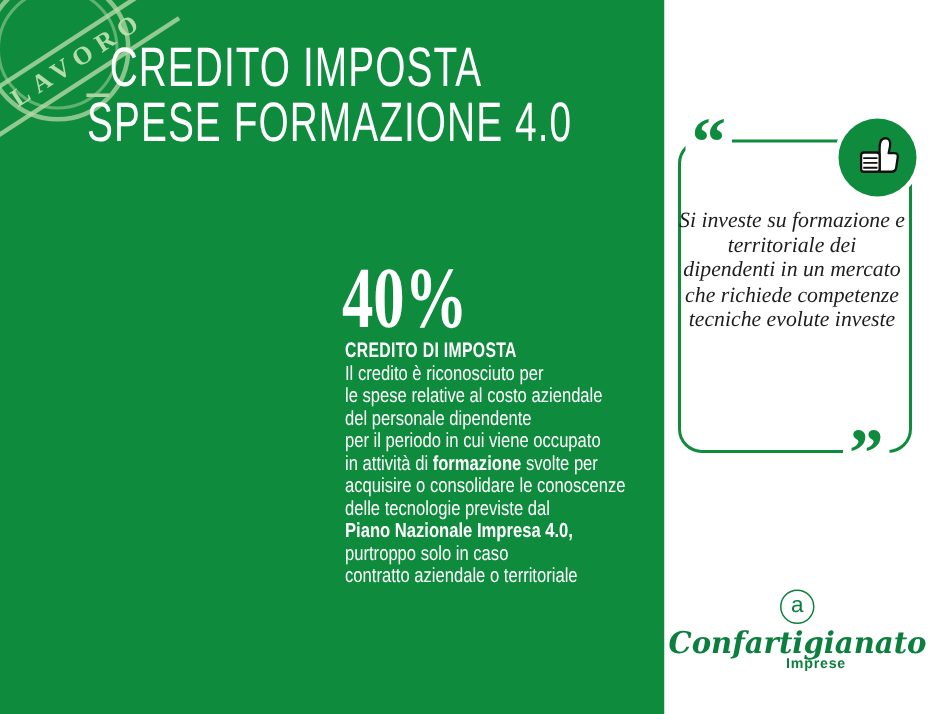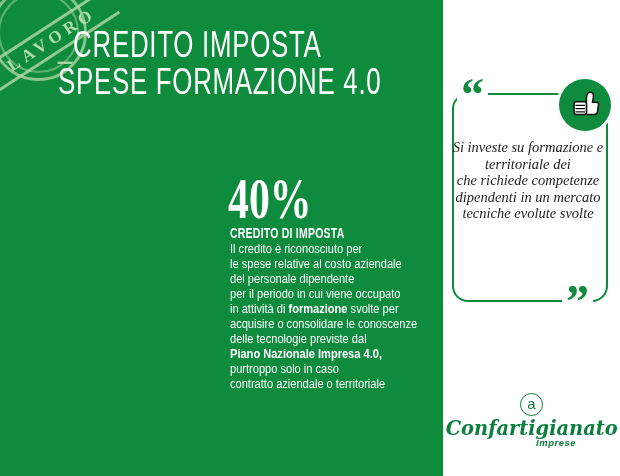--- a/index.html
+++ b/index.html
@@ -96,21 +96,21 @@
     width:23px; height:23px; margin:0 auto; border:1.5px solid #0c7f3e; border-radius:50%;
     color:#0c7f3e; font-size:15px; line-height:20px; font-weight:normal;
   }
   .logo-name {
     margin-top:1px; color:#0c7f3e;
     font-family:"DejaVu Serif", serif; font-style:italic; font-weight:bold;
     font-size:20px; line-height:22px; transform:scaleX(0.97); transform-origin:center top;
   }
   .logo-subname {
     color:#0c7f3e; font-size:9.5px; font-weight:bold; letter-spacing:0.5px;
-    text-align:right; padding-right:44px; margin-top:-2px;font-style:italic;
+    text-align:right; padding-right:56px; margin-top:-2px;
   }
 </style>
 </head>
 <body>
 
 <div id="canvas">
 
   <div class="green-panel">
 
     <div class="stamp-circle-outer"></div>
@@ -152,23 +152,23 @@
     <svg width="38" height="38" viewBox="0 0 40 40">
       <path d="M21.5 30 L21.5 13 Q21.5 6.5 25.5 6.5 Q29.5 6.5 28.8 12 L27.8 17 L31.8 17 Q34.6 17 34.2 19.8 L33.1 27.2 Q32.7 30 29.6 30 Z" fill="#ffffff" stroke="#111111" stroke-width="1.6" stroke-linejoin="round"></path>
       <rect x="8.5" y="16.5" width="13" height="13.5" rx="2" fill="#ffffff" stroke="#111111" stroke-width="1.6"></rect>
       <path d="M10 20.4 H20 M10 23.8 H20 M10 27.2 H20" stroke="#111111" stroke-width="1.3" fill="none"></path>
     </svg>
   </div>
 
   <div class="quote-text">
     <div>Si investe su formazione e</div>
     <div>territoriale dei</div>
+    <div>dipendenti in un mercato</div>
     <div>che richiede competenze</div>
-    <div>dipendenti in un mercato</div>
-    <div>tecniche evolute svolte</div>
+    <div>tecniche evolute investe</div>
   </div>
 
   <div class="logo">
     <div class="logo-symbol">a</div>
     <div class="logo-name">Confartigianato</div>
     <div class="logo-subname">Imprese</div>
   </div>
 
 </div>
 

